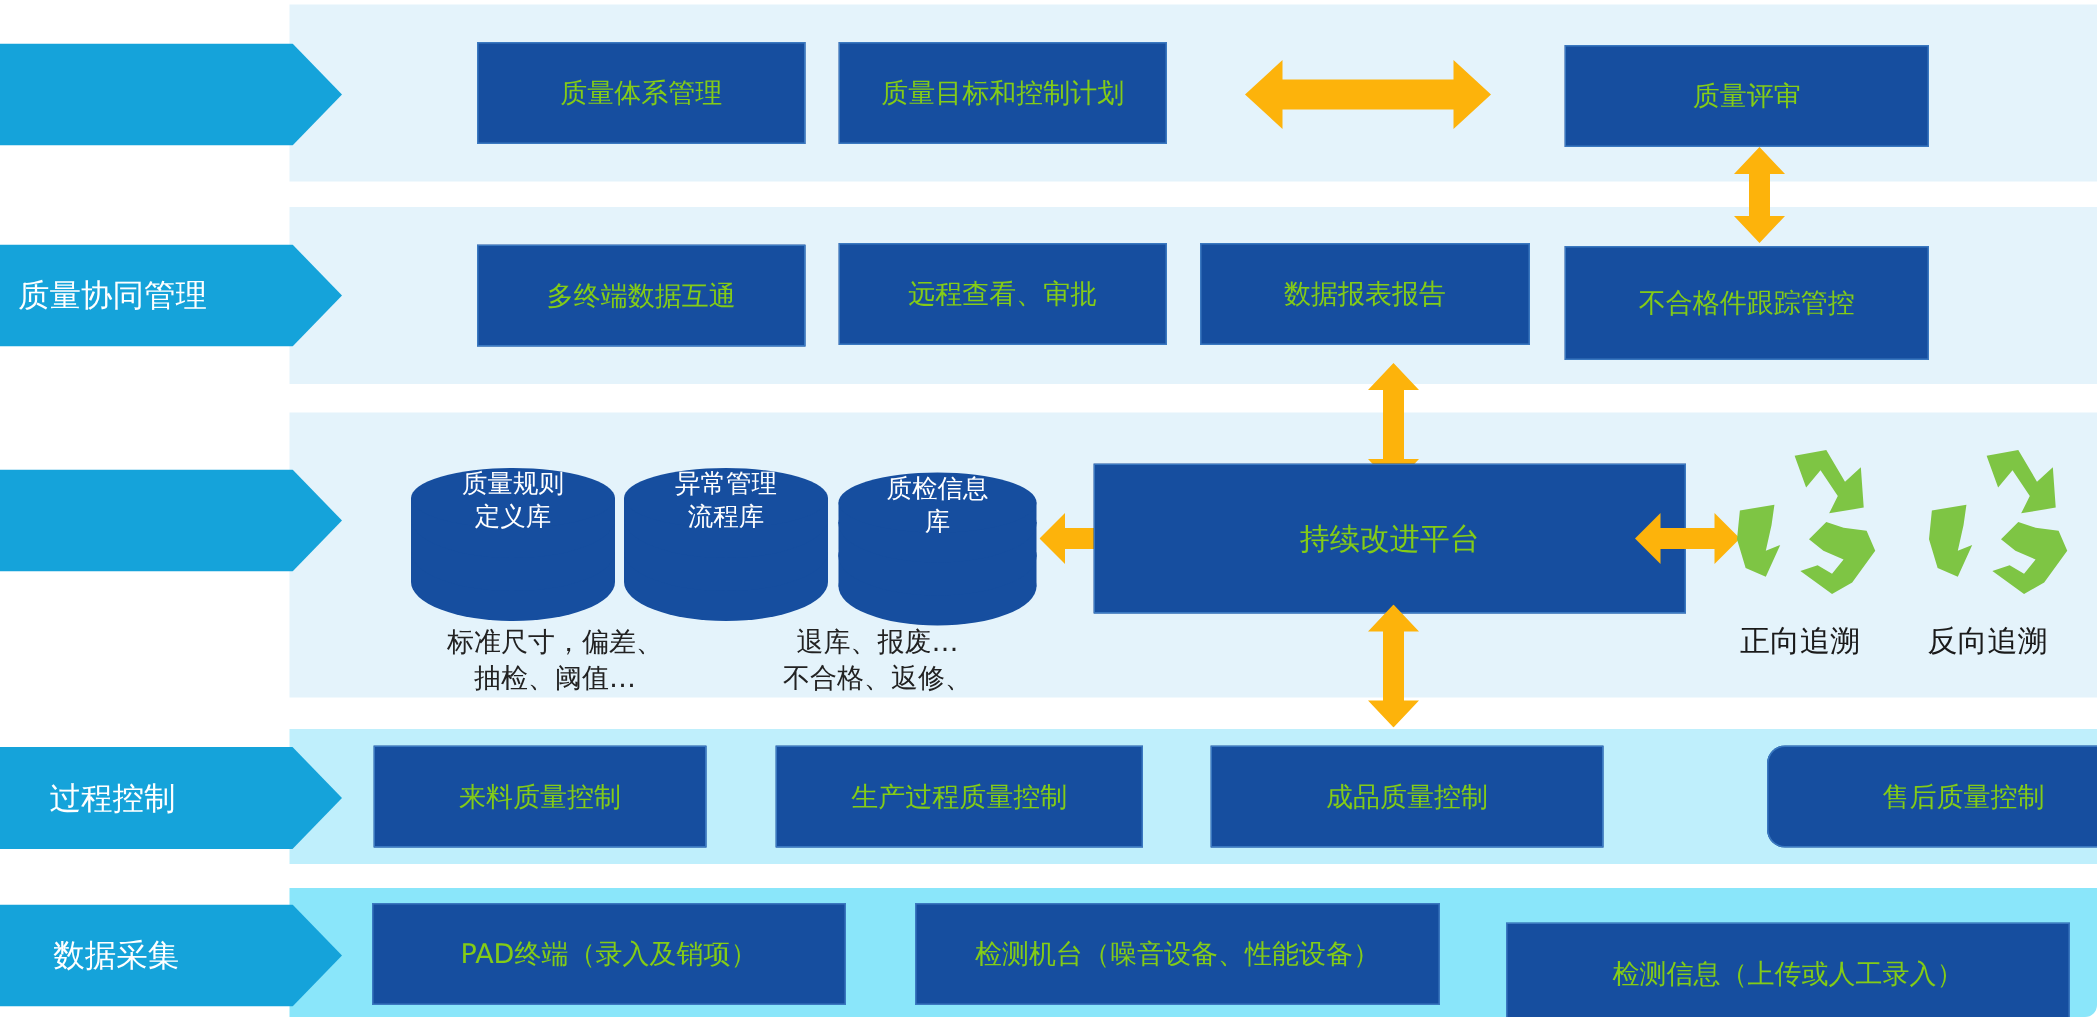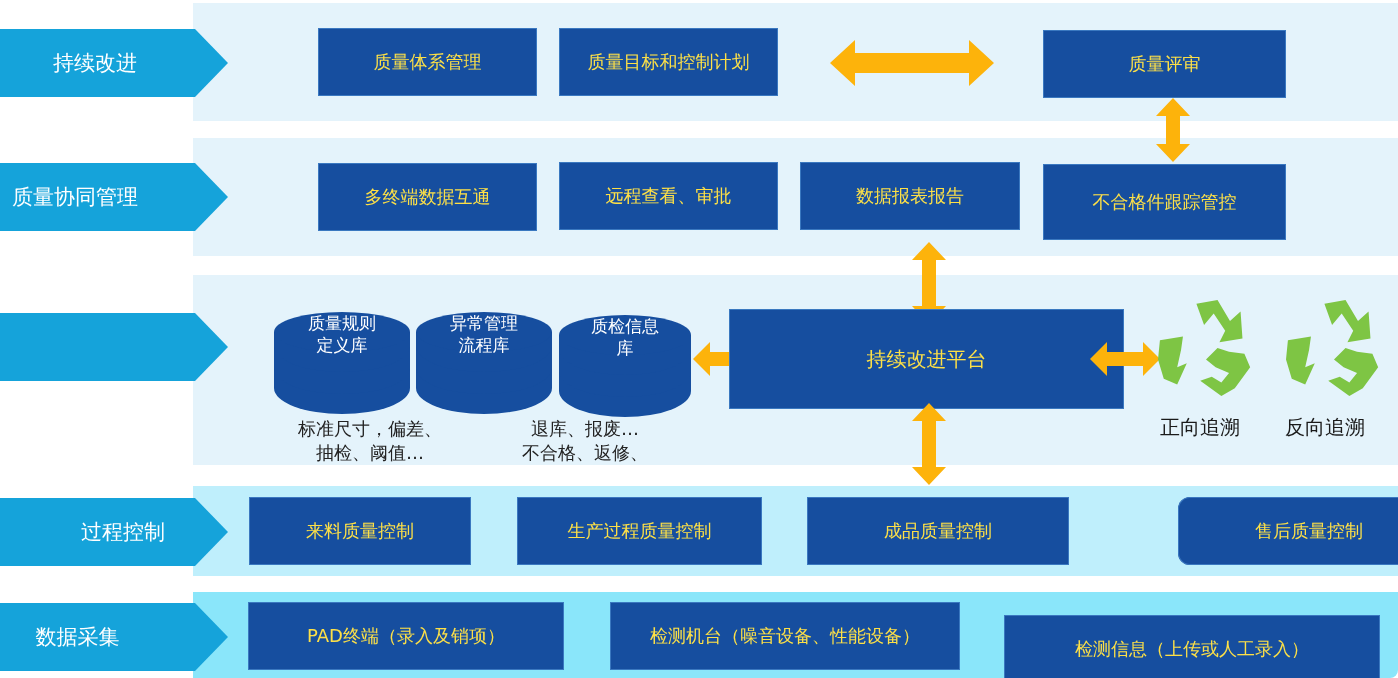--- a/index.html
+++ b/index.html
@@ -6,21 +6,21 @@
     body { width:1398px; height:678px; position:relative; overflow:hidden;
            font-family:"DejaVu Sans","Liberation Sans",sans-serif; }
     .band { position:absolute; left:193px; width:1205px; }
     .b-light { background:#e4f3fb; }
     .b-cyan1 { background:#bfeffc; }
     .b-cyan2 { background:#8ae6fa; border-radius:0 0 8px 0; }
     .tag { position:absolute; left:0; height:68px; width:228px; }
     .tag svg { position:absolute; left:0; top:0; }
     .tag span { position:absolute; left:0; width:190px; top:0; height:68px; line-height:68px;
                 text-align:center; color:#fff; font-size:21px; }
-    .box { position:absolute; background:#164e9f; color:#fde047; font-size:18px;
+    .box { position:absolute; background:#164e9f; color:#84cc16; font-size:18px;
            display:flex; align-items:center; justify-content:center; text-align:center;
            box-shadow: 0 0 0 1px #3a78c0 inset; }
     .arrow { position:absolute; }
     .db { position:absolute; width:138px; height:105px; }
     .db-label { position:absolute; left:0; width:138px; top:2px; text-align:center;
                 color:#fff; font-size:17px; line-height:22px; }
     .note { position:absolute; color:#222; font-size:18px; text-align:center; line-height:24px; }
     .recycle { position:absolute; width:96px; height:96px; }
     .rlabel { position:absolute; color:#1a1a1a; font-size:20px; }
   </style>
@@ -30,38 +30,37 @@
 <div class="band b-light" style="top:3px;height:118px;"></div>
 <div class="band b-light" style="top:138px;height:118px;"></div>
 <div class="band b-light" style="top:275px;height:190px;"></div>
 <div class="band b-cyan1" style="top:486px;height:90px;"></div>
 <div class="band b-cyan2" style="top:592px;height:86px;"></div>
 
 <div class="tag" style="top:29px;">
   <svg width="228" height="68">
       <polygon points="0,0 195,0 228,34 195,68 0,68" fill="#15a3da"></polygon>
     </svg>
-  <span>持续改进</span>
 </div>
 <div class="tag" style="top:163px;">
   <svg width="228" height="68">
       <polygon points="0,0 195,0 228,34 195,68 0,68" fill="#15a3da"></polygon>
     </svg>
   <span style="width:150px;">质量协同管理</span>
 </div>
 <div class="tag" style="top:313px;">
   <svg width="228" height="68">
       <polygon points="0,0 195,0 228,34 195,68 0,68" fill="#15a3da"></polygon>
     </svg>
 </div>
 <div class="tag" style="top:498px;">
   <svg width="228" height="68">
       <polygon points="0,0 195,0 228,34 195,68 0,68" fill="#15a3da"></polygon>
     </svg>
-  <span style="width:150px;margin-left:48px;">过程控制</span>
+  <span style="width:150px;">过程控制</span>
 </div>
 <div class="tag" style="top:603px;">
   <svg width="228" height="68">
       <polygon points="0,0 195,0 228,34 195,68 0,68" fill="#15a3da"></polygon>
     </svg>
   <span style="width:155px;">数据采集</span>
 </div>
 
 <div class="box" style="left:318px;top:28px;width:219px;height:68px;">质量体系管理</div>
 <div class="box" style="left:559px;top:28px;width:219px;height:68px;">质量目标和控制计划</div>

